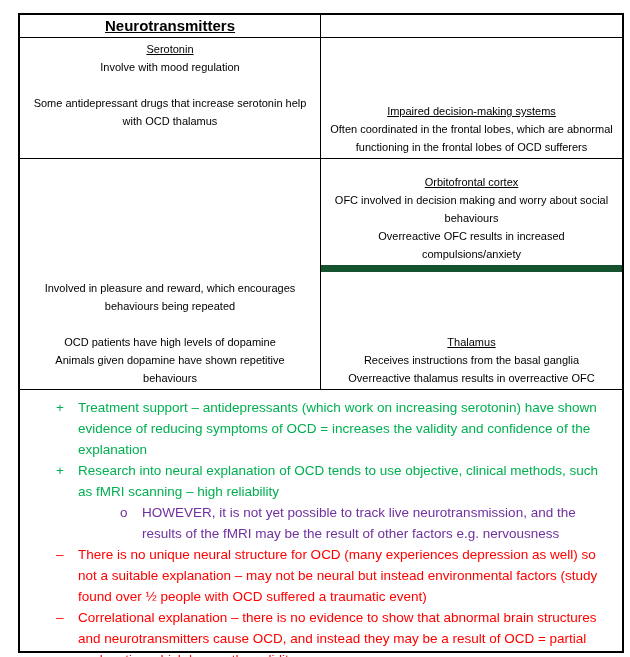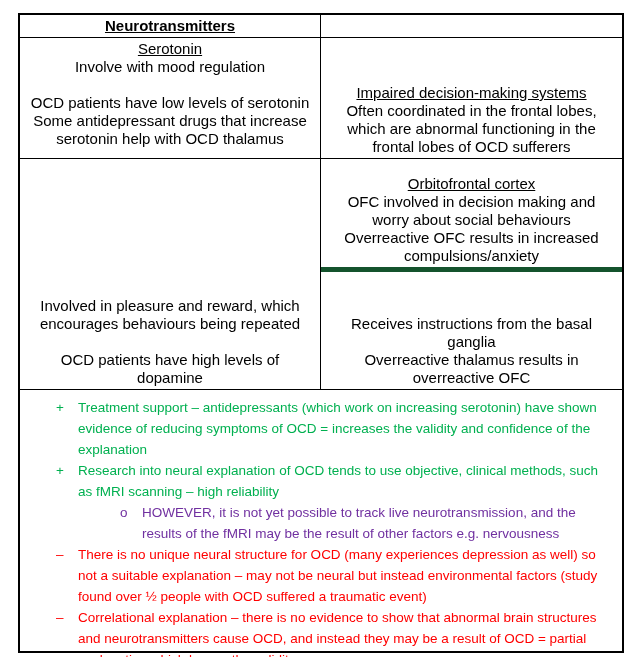--- a/index.html
+++ b/index.html
@@ -19,21 +19,21 @@
     background: #ffffff;
     margin-left: 7px;
   }
   .row {
     display: grid;
     grid-template-columns: 1fr 1fr;
     border-bottom: 1px solid #000000;
   }
   .cell {
     text-align: center;
-    font-size: 15px;
+    font-size: 11px;
     line-height: 18px;
     padding: 2px 8px;
     overflow: hidden;
   }
   .col-left { border-right: 1px solid #000000; }
   .header-cell {
     font-weight: bold;
     font-size: 15px;
     line-height: 19px;
     padding-top: 1px;
@@ -43,21 +43,21 @@
     display: flex;
     flex-direction: column;
     justify-content: flex-end;
   }
   .split {
     display: flex;
     flex-direction: column;
   }
   .split .ofc-cell {
     height: 113px;
-    border-bottom: 5px solid #14532d;
+    border-bottom: 7px solid #14532d;
   }
   .split .thalamus-cell { flex: 1; }
   .spacer { height: 18px; }
   .notes {
     padding: 7px 14px 4px 30px;
     font-size: 13.5px;
     line-height: 21px;
   }
   .note-item { display: flex; align-items: flex-start; }
   .note-item .marker {
@@ -81,42 +81,43 @@
     <div class="cell col-left header-cell">
       <span class="underlined">Neurotransmitters</span>
     </div>
   </div>
 
   <div class="row">
     <div class="cell col-left">
       <div class="underlined">Serotonin</div>
       <div>Involve with mood regulation</div>
       <div class="spacer"></div>
-      <div>OCD patients have low levels of serotonin</div>
       <div>Some antidepressant drugs that increase serotonin help with OCD thalamus</div>
     </div>
     <div class="cell v-center">
       <div class="underlined">Impaired decision-making systems</div>
       <div>Often coordinated in the frontal lobes, which are abnormal functioning in the frontal lobes of OCD sufferers</div>
     </div>
   </div>
 
   <div class="row">
     <div class="cell col-left v-center">
       <div>Involved in pleasure and reward, which encourages behaviours being repeated</div>
       <div class="spacer"></div>
       <div>OCD patients have high levels of dopamine</div>
+      <div>Animals given dopamine have shown repetitive behaviours</div>
     </div>
     <div class="split">
       <div class="cell ofc-cell v-center">
         <div class="underlined">Orbitofrontal cortex</div>
         <div>OFC involved in decision making and worry about social behaviours</div>
         <div>Overreactive OFC results in increased compulsions/anxiety</div>
       </div>
       <div class="cell thalamus-cell v-center">
+        <div class="underlined">Thalamus</div>
         <div>Receives instructions from the basal ganglia</div>
         <div>Overreactive thalamus results in overreactive OFC</div>
       </div>
     </div>
   </div>
 
   <div class="notes">
     <div class="note-item positive">
       <span class="marker">+</span>
       <span class="note-text">Treatment support – antidepressants (which work on increasing serotonin) have shown evidence of reducing symptoms of OCD = increases the validity and confidence of the explanation</span>

